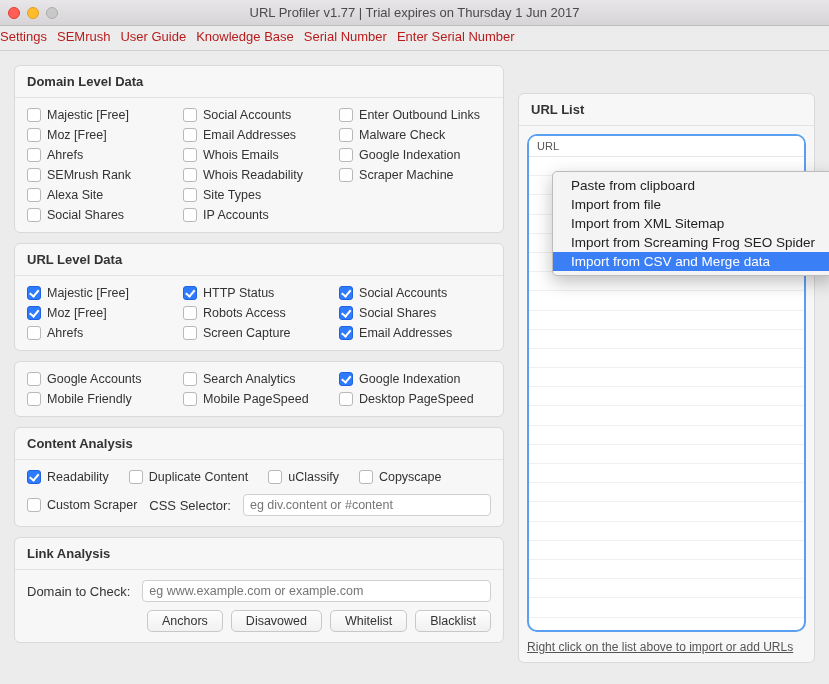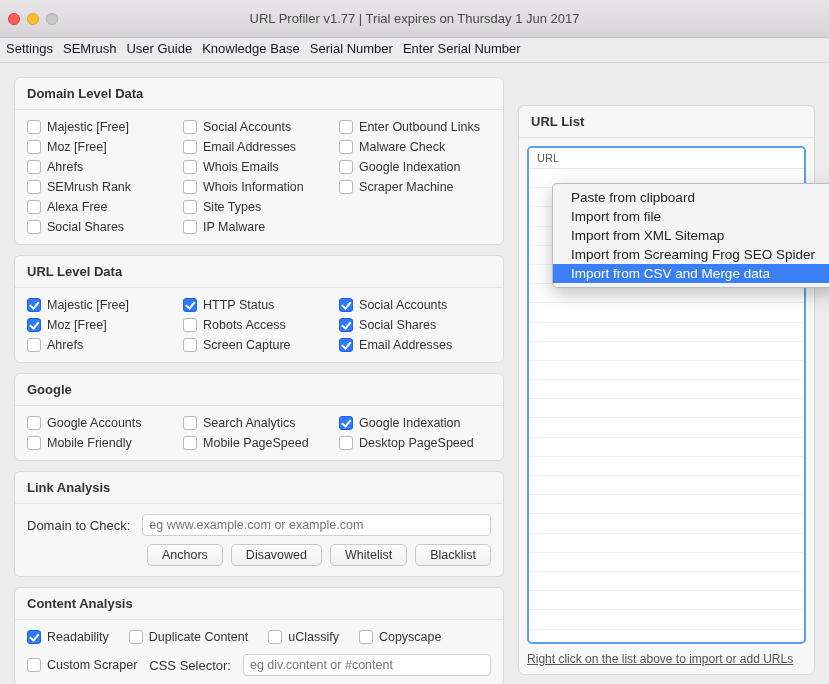--- a/index.html
+++ b/index.html
@@ -5,42 +5,42 @@
   * { box-sizing: border-box; }
   body {
     margin: 0;
     font-family: -apple-system, "Helvetica Neue", Arial, sans-serif;
     font-size: 13px;
     color: #222;
     background: #ececec;
     width: 829px;
   }
   .titlebar {
-    height: 38px;
+    height: 26px;
     background: linear-gradient(#e8e6e8, #d6d4d6);
     display: flex;
     align-items: center;
     padding: 0 8px;
     position: relative;
     border-bottom: 1px solid #bdbdbd;
   }
   .traffic { display:flex; gap:7px; align-items:center; }
   .traffic span { width:12px; height:12px; border-radius:50%; display:inline-block; }
   .t-close { background:#ff5f57; border:0.5px solid #e33e32; }
   .t-min { background:#ffbd2e; border:0.5px solid #e0a024; }
   .t-max { background:#c8c8c8; border:0.5px solid #adadad; }
   .title {
     position:absolute; left:0; right:0; text-align:center;
     font-size:13px; color:#4a4a4a; pointer-events:none;
   }
   .menubar {
     background:#ececec;
-    padding: 3px 6px 6px 6px;
+    padding: 3px 6px 6px 0;
     font-size:13px;
-    color:#0f172a;
+    color:#b91c1c;
     display:flex; gap:10px;
     border-bottom:1px solid #d0d0d0;
     align-items:flex-end;
   }
   .menubar span { cursor:default; }
   .workspace {
     padding:14px;
     display:flex;
     gap:14px;
     align-items:flex-start;
@@ -93,21 +93,21 @@
   }
   .btnrow { display:flex; gap:8px; margin-top:8px; margin-left:120px; }
   .macbtn {
     background:linear-gradient(#fdfdfd,#f1f1f1);
     border:1px solid #c8c8c8; border-radius:5px;
     padding:3px 14px; font-size:12.5px; color:#333;
     cursor:default;
   }
   .urllist {
     border:2px solid #5aa0f2;
-    border-radius:5px;
+    border-radius:10px;
     background:#fff;
     height:498px;
     overflow:hidden;
   }
   .urllist-header {
     font-size:11px; color:#555;
     padding:4px 8px;
     border-bottom:1px solid #e6e6e6;
     background:#fff;
   }
@@ -193,42 +193,42 @@
           <div class="checkitem">
             <span class="chk"></span>
             <span>Google Indexation</span>
           </div>
           <div class="checkitem">
             <span class="chk"></span>
             <span>SEMrush Rank</span>
           </div>
           <div class="checkitem">
             <span class="chk"></span>
-            <span>Whois Information</span>
+            <span>Whois Readability</span>
           </div>
           <div class="checkitem">
             <span class="chk"></span>
             <span>Scraper Machine</span>
           </div>
           <div class="checkitem">
             <span class="chk"></span>
-            <span>Alexa Free</span>
+            <span>Alexa Site</span>
           </div>
           <div class="checkitem">
             <span class="chk"></span>
             <span>Site Types</span>
           </div>
           <div></div>
           <div class="checkitem">
             <span class="chk"></span>
             <span>Social Shares</span>
           </div>
           <div class="checkitem">
             <span class="chk"></span>
-            <span>IP Malware</span>
+            <span>IP Accounts</span>
           </div>
         </div>
     </div>
 
     <div class="panel">
       <div class="panel-header">URL Level Data</div>
       <div class="panel-body cols3" id="url-grid">
           <div class="checkitem">
             <span class="chk checked"></span>
             <span>Majestic [Free]</span>
@@ -262,21 +262,20 @@
             <span>Screen Capture</span>
           </div>
           <div class="checkitem">
             <span class="chk checked"></span>
             <span>Email Addresses</span>
           </div>
         </div>
     </div>
 
     <div class="panel">
-      <div class="panel-header">Google</div>
       <div class="panel-body cols3" id="google-grid">
           <div class="checkitem">
             <span class="chk"></span>
             <span>Google Accounts</span>
           </div>
           <div class="checkitem">
             <span class="chk"></span>
             <span>Search Analytics</span>
           </div>
           <div class="checkitem">
@@ -289,36 +288,20 @@
           </div>
           <div class="checkitem">
             <span class="chk"></span>
             <span>Mobile PageSpeed</span>
           </div>
           <div class="checkitem">
             <span class="chk"></span>
             <span>Desktop PageSpeed</span>
           </div>
         </div>
-    </div>
-
-    <div class="panel">
-      <div class="panel-header">Link Analysis</div>
-      <div class="panel-body">
-        <div class="inline-row">
-          <span class="label-inline">Domain to Check:</span>
-          <input class="textfield" style="flex: 1 1 0%;" placeholder="eg www.example.com or example.com">
-        </div>
-        <div class="btnrow" id="link-buttons">
-            <button class="macbtn">Anchors</button>
-            <button class="macbtn">Disavowed</button>
-            <button class="macbtn">Whitelist</button>
-            <button class="macbtn">Blacklist</button>
-          </div>
-      </div>
     </div>
 
     <div class="panel">
       <div class="panel-header">Content Analysis</div>
       <div class="panel-body content-analysis-body">
         <div class="content-row1" id="content-row1">
             <div class="checkitem">
               <span class="chk checked"></span>
               <span>Readability</span>
             </div>
@@ -336,20 +319,36 @@
             </div>
           </div>
         <div class="content-row2">
           <div class="checkitem">
             <span class="chk" id="custom-scraper-chk"></span>
             <span>Custom Scraper</span>
           </div>
           <span class="label-inline">CSS Selector:</span>
           <input class="textfield" style="flex: 1 1 0%;" placeholder="eg div.content or #content">
         </div>
+      </div>
+    </div>
+
+    <div class="panel">
+      <div class="panel-header">Link Analysis</div>
+      <div class="panel-body">
+        <div class="inline-row">
+          <span class="label-inline">Domain to Check:</span>
+          <input class="textfield" style="flex: 1 1 0%;" placeholder="eg www.example.com or example.com">
+        </div>
+        <div class="btnrow" id="link-buttons">
+            <button class="macbtn">Anchors</button>
+            <button class="macbtn">Disavowed</button>
+            <button class="macbtn">Whitelist</button>
+            <button class="macbtn">Blacklist</button>
+          </div>
       </div>
     </div>
 
   </div>
 
   <div class="rightcol" style="position:relative;">
     <div class="panel" style="flex:1;margin-top:28px;">
       <div class="panel-header">URL List</div>
       <div class="panel-body" style="padding:8px;">
         <div class="urllist">

